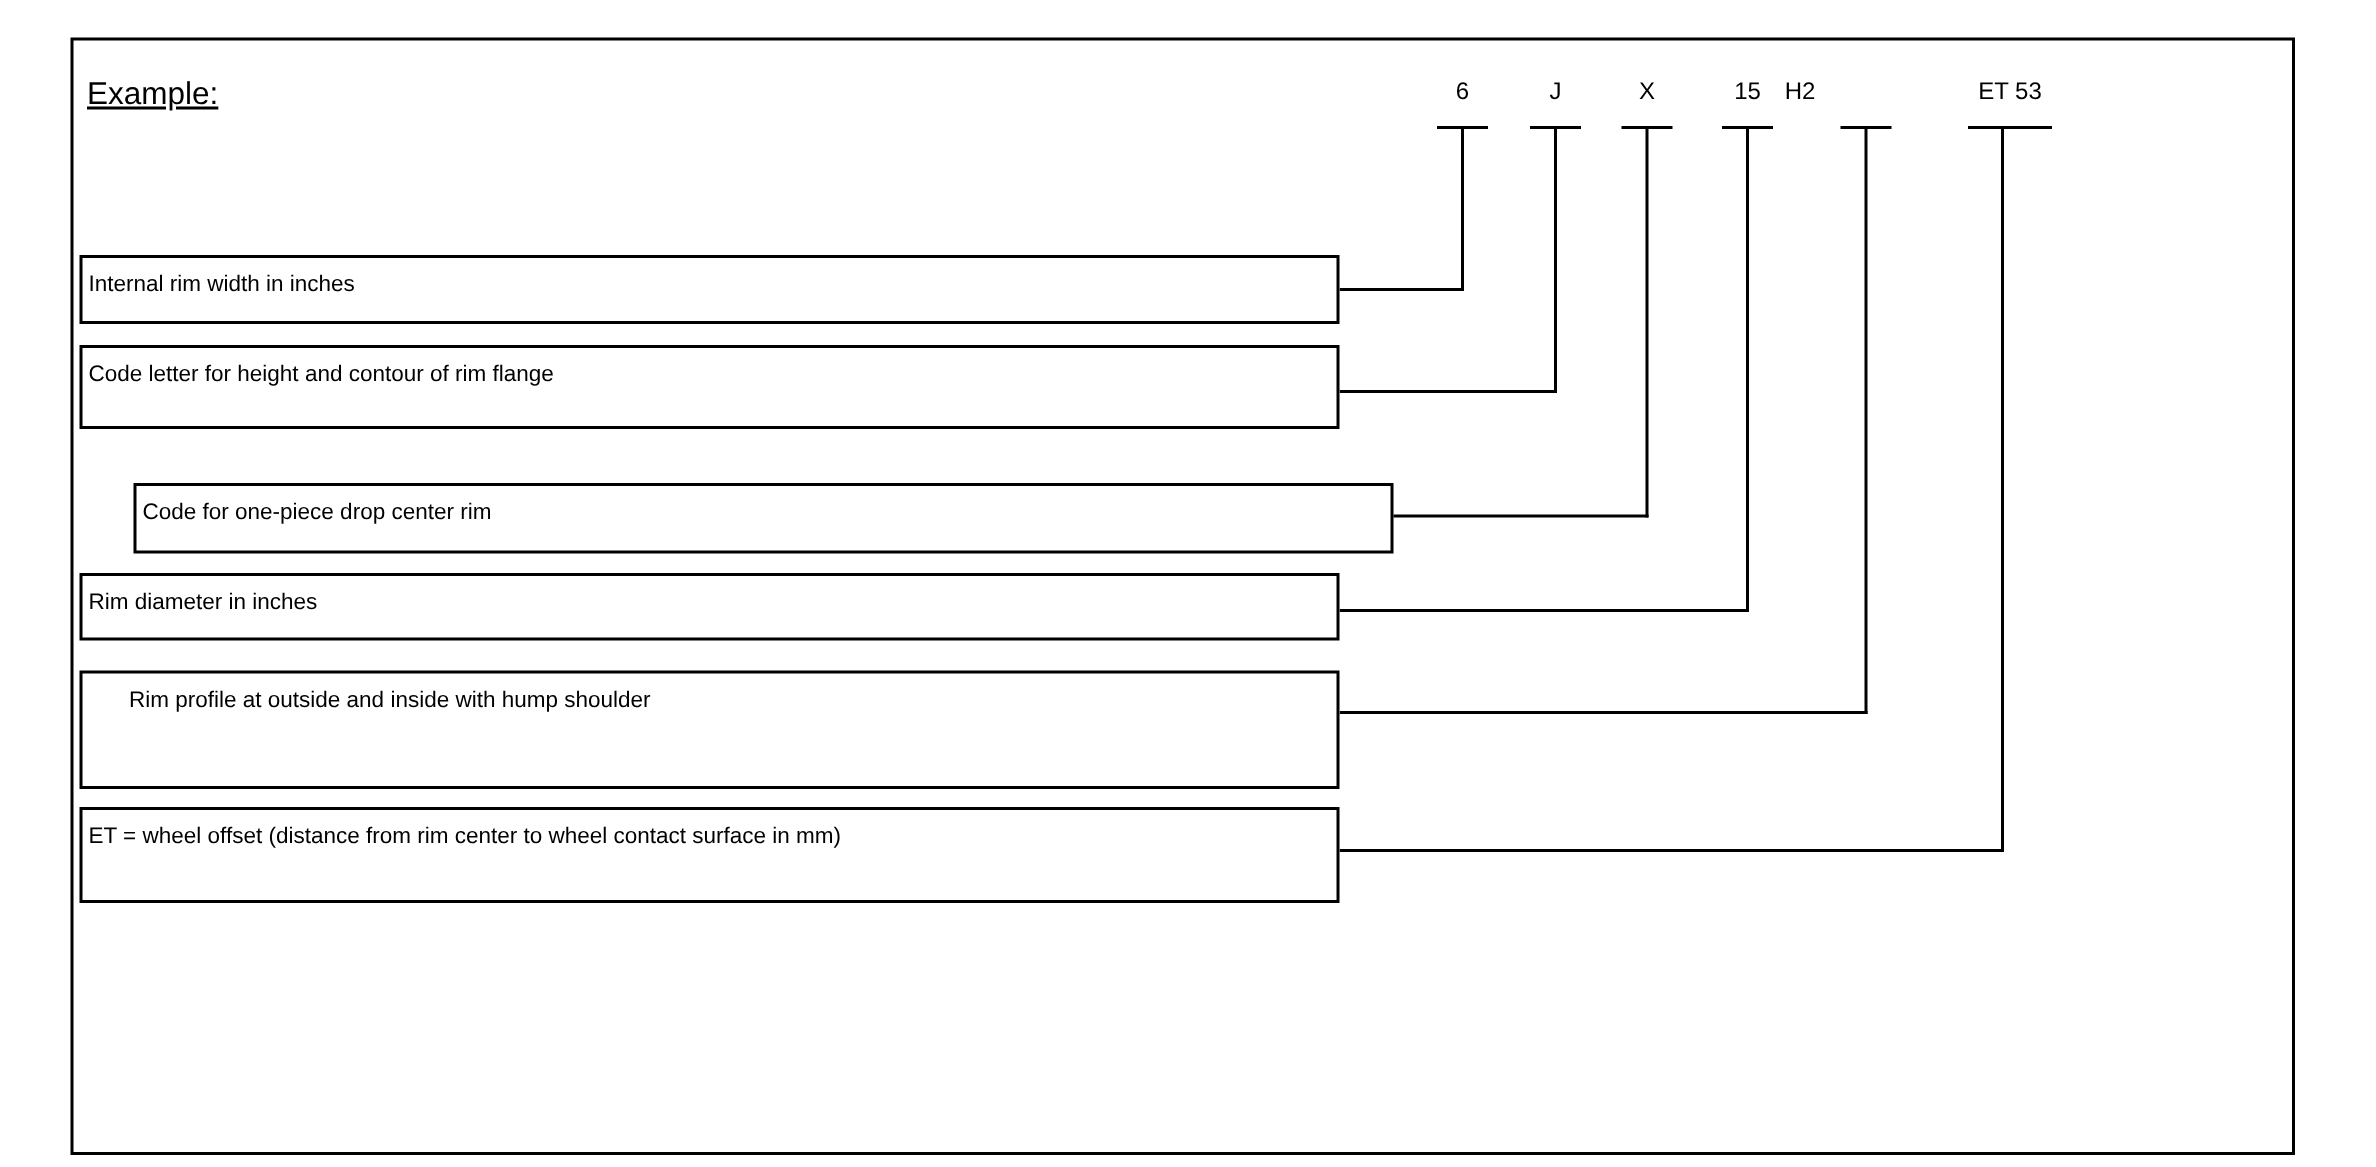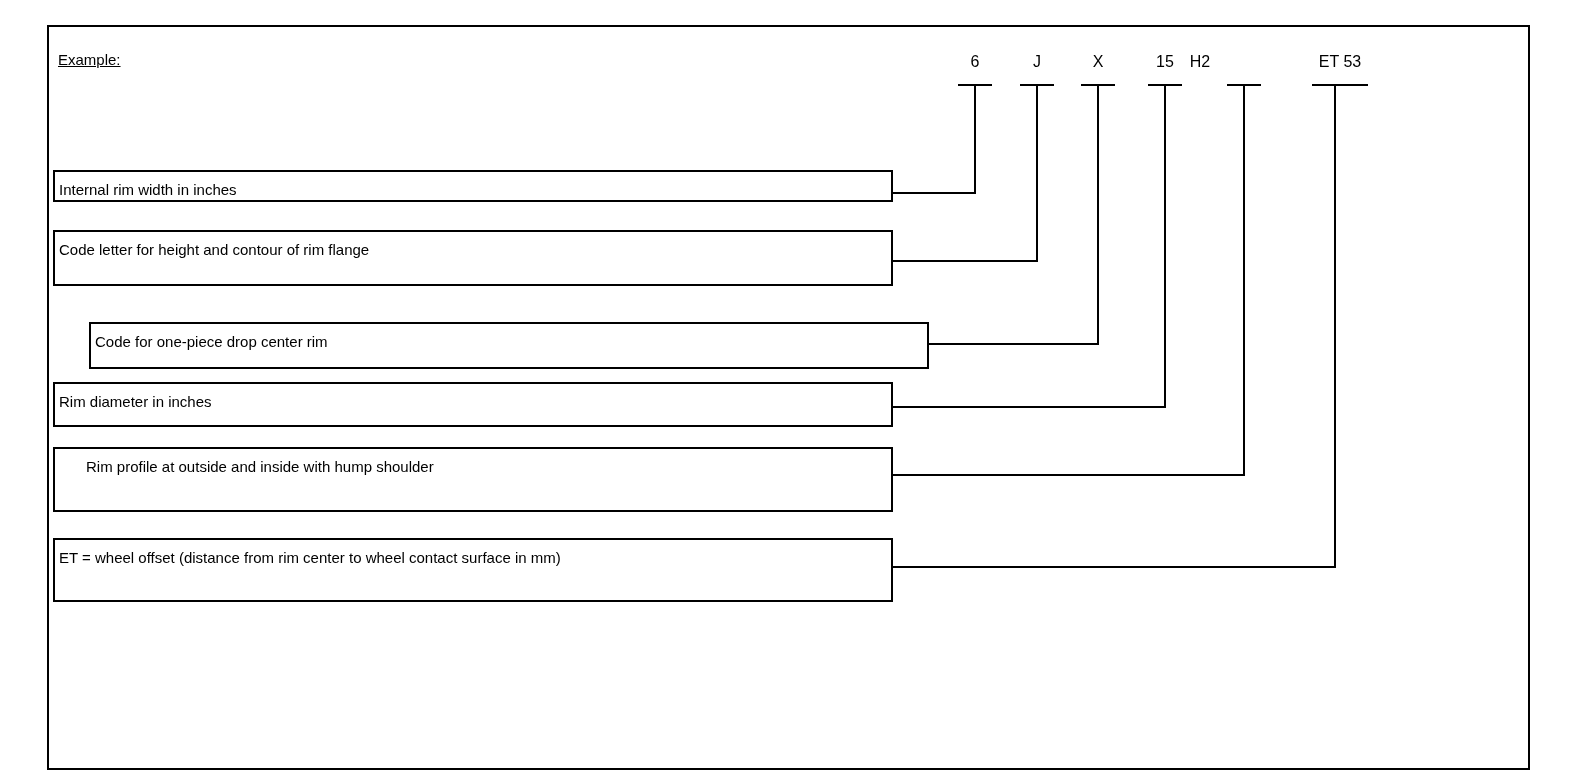--- a/index.html
+++ b/index.html
@@ -22,21 +22,21 @@
     width: 1483px;
     height: 745px;
     border: 2px solid #000000;
     box-sizing: border-box;
     background: #ffffff;
   }
   .example-label {
     position: absolute;
     left: 58px;
     top: 51px;
-    font-size: 15px;
+    font-size: 21px;
     color: #000000;
     text-decoration: underline;
     white-space: nowrap;
   }
   .token {
     position: absolute;
     top: 53px;
     transform: translateX(-50%);
     font-size: 16px;
     color: #000000;
@@ -90,32 +90,32 @@
   <div class="line" style="left:1243px; top:84px; width:2px; height:392px;"></div>
   <div class="line" style="left:1334px; top:84px; width:2px; height:484px;"></div>
 
   <div class="line" style="left:893px; top:192px; width:83px;  height:2px;"></div>
   <div class="line" style="left:893px; top:260px; width:145px; height:2px;"></div>
   <div class="line" style="left:893px; top:343px; width:206px; height:2px;"></div>
   <div class="line" style="left:893px; top:406px; width:273px; height:2px;"></div>
   <div class="line" style="left:893px; top:474px; width:352px; height:2px;"></div>
   <div class="line" style="left:893px; top:566px; width:443px; height:2px;"></div>
 
-  <div class="label-box" style="top:170px; height:32px;">
+  <div class="label-box" style="top:170px; height:46px;">
     <span>Internal rim width in inches</span>
   </div>
   <div class="label-box" style="top:230px; height:56px;">
     <span>Code letter for height and contour of rim flange</span>
   </div>
   <div class="label-box" style="top:322px; height:47px;margin-left:36px;">
     <span>Code for one-piece drop center rim</span>
   </div>
   <div class="label-box" style="top:382px; height:45px;">
     <span>Rim diameter in inches</span>
   </div>
-  <div class="label-box" style="top:447px; height:65px;padding-left:31px;">
+  <div class="label-box" style="top:447px; height:79px;padding-left:31px;">
     <span>Rim profile at outside and inside with hump shoulder</span>
   </div>
   <div class="label-box" style="top:538px; height:64px;">
     <span>ET = wheel offset (distance from rim center to wheel contact surface in mm)</span>
   </div>
 
 </div>
 
 </body></html>

